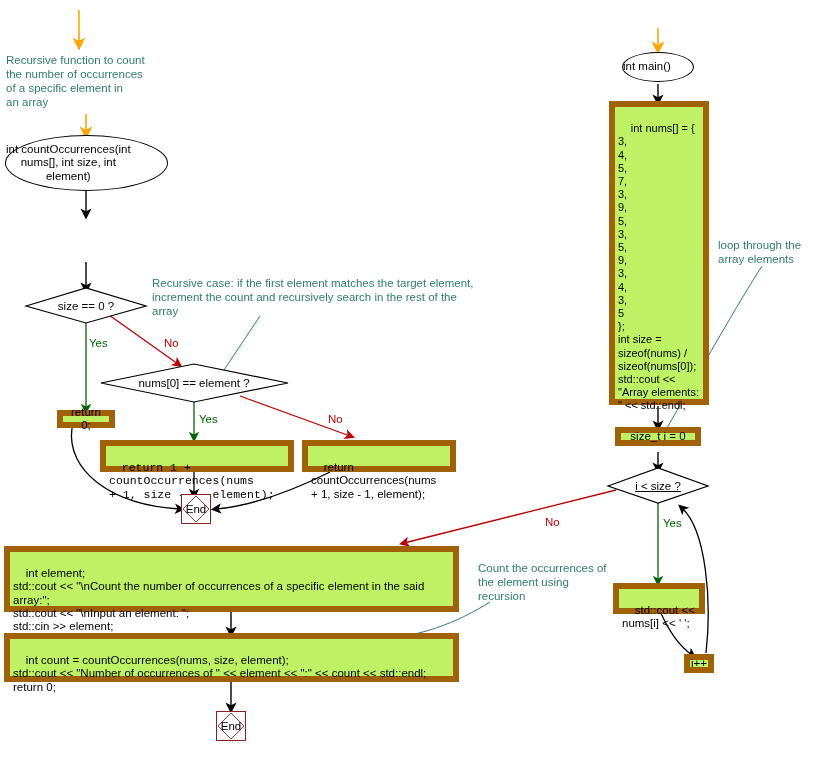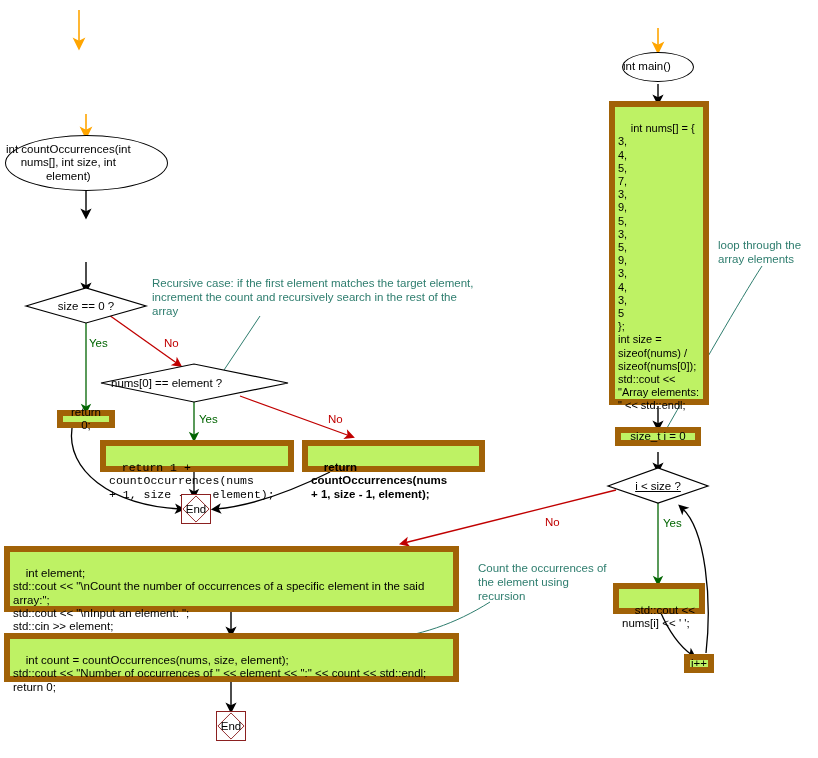--- a/index.html
+++ b/index.html
@@ -155,20 +155,24 @@
 
     <path d="M 660,611 C 670,634 682,648 692,655" fill="none" stroke="#000000" stroke-width="1.3" marker-end="url(#arrBlack)"></path>
 
     <path d="M 706,653 C 712,600 706,530 682,508" fill="none" stroke="#000000" stroke-width="1.3" marker-end="url(#arrBlack)"></path>
 
     <line x1="616" y1="490" x2="404" y2="543" stroke="#c00000" stroke-width="1.3" marker-end="url(#arrRed)"></line>
 
     <path d="M 762,266 C 740,300 700,370 663,435" fill="none" stroke="#2e7d6e" stroke-width="1"></path>
   </svg>
 
+  <div class="annot" style="left:6px; top:53px; width:170px;">Recursive function to count
+the number of occurrences
+of a specific element in
+an array</div>
 
 
   <div class="annot" style="left:718px; top:238px; width:100px;">loop through the
 array elements</div>
 
   <div class="annot" style="left:152px; top:276px; width:360px;">Recursive case: if the first element matches the target element,
 increment the count and recursively search in the rest of the
 array</div>
 
   <div class="annot" style="left:478px; top:561px; width:130px;">Count the occurrences of
@@ -184,34 +188,34 @@
   <svg class="layer" style="left:0; top:0;" viewBox="0 0 818 758">
     <polygon points="26,306 86,288 146,306 86,323" fill="#ffffff" stroke="#000000" stroke-width="1.2"></polygon>
     <polygon points="101,383 194,364 288,383 194,402" fill="#ffffff" stroke="#000000" stroke-width="1.2"></polygon>
     <polygon points="608,486 658,468 708,486 658,503" fill="#ffffff" stroke="#000000" stroke-width="1.2"></polygon>
   </svg>
 
   <div class="node" style="left:36px; top:297px; width:100px; height:17px; display:flex; align-items:center; justify-content:center;">
     <span style="font-size:11.5px;">size == 0 ?</span>
   </div>
 
-  <div class="node" style="left:111px; top:374px; width:166px; height:17px; display:flex; align-items:center; ">
+  <div class="node" style="left:111px; top:374px; width:166px; height:17px; display:flex; align-items:center; justify-content:center;">
     <span style="font-size:11.5px;">nums[0] == element ?</span>
   </div>
 
   <div class="node box box-center" style="left:57px; top:410px; width:58px; height:18px;">
     <span>return 0;</span>
   </div>
 
   <div class="node box" style="left:100px; top:440px; width:194px; height:32px;">
     <span style="white-space:pre-line;font-family:Liberation Mono, monospace;">return 1 + countOccurrences(nums
 + 1, size - 1, element);</span>
   </div>
 
-  <div class="node box" style="left:302px; top:440px; width:183px; height:32px;font-weight:bold;">
+  <div class="node box" style="left:302px; top:440px; width:154px; height:32px;">
     <span style="white-space:pre-line;">return countOccurrences(nums
 + 1, size - 1, element);</span>
   </div>
 
   <div class="endnode" style="left:181px; top:494px;">
     <svg class="diamondline" viewBox="0 0 30 30">
       <polygon points="15,1 29,15 15,29 1,15" fill="none" stroke="#8b2020" stroke-width="1"></polygon>
     </svg>
     <span class="endtext">End</span>
   </div>

